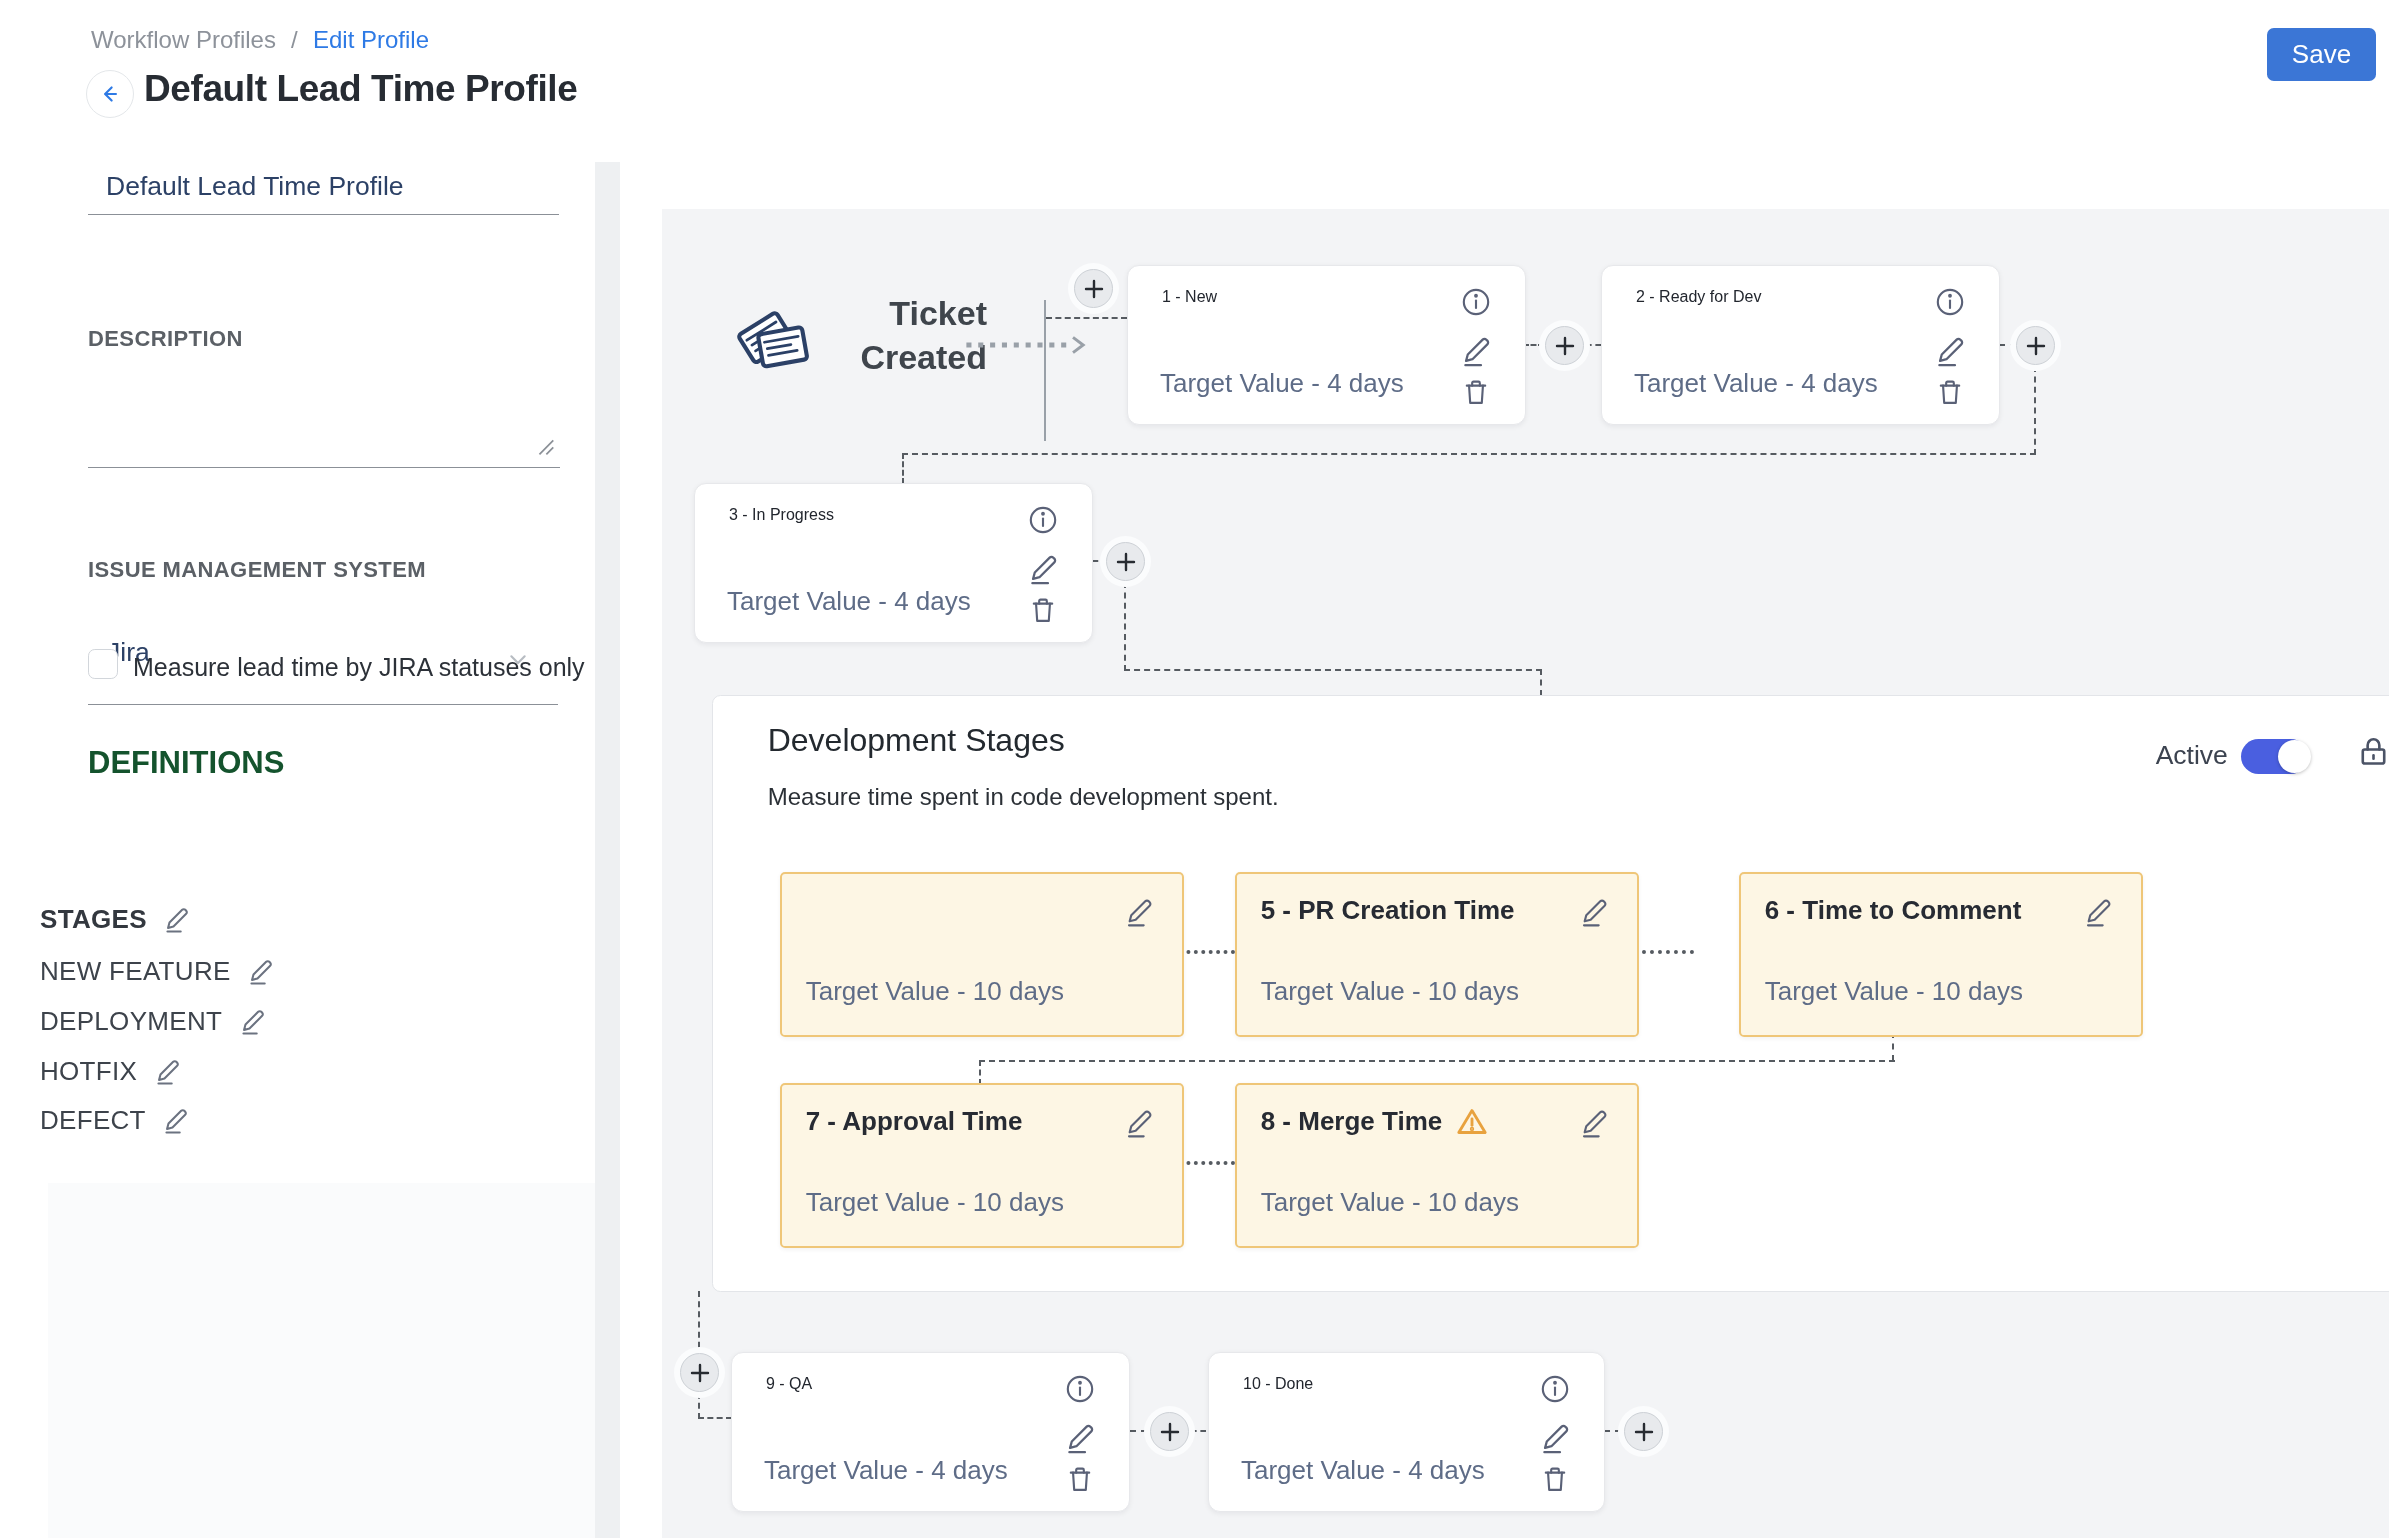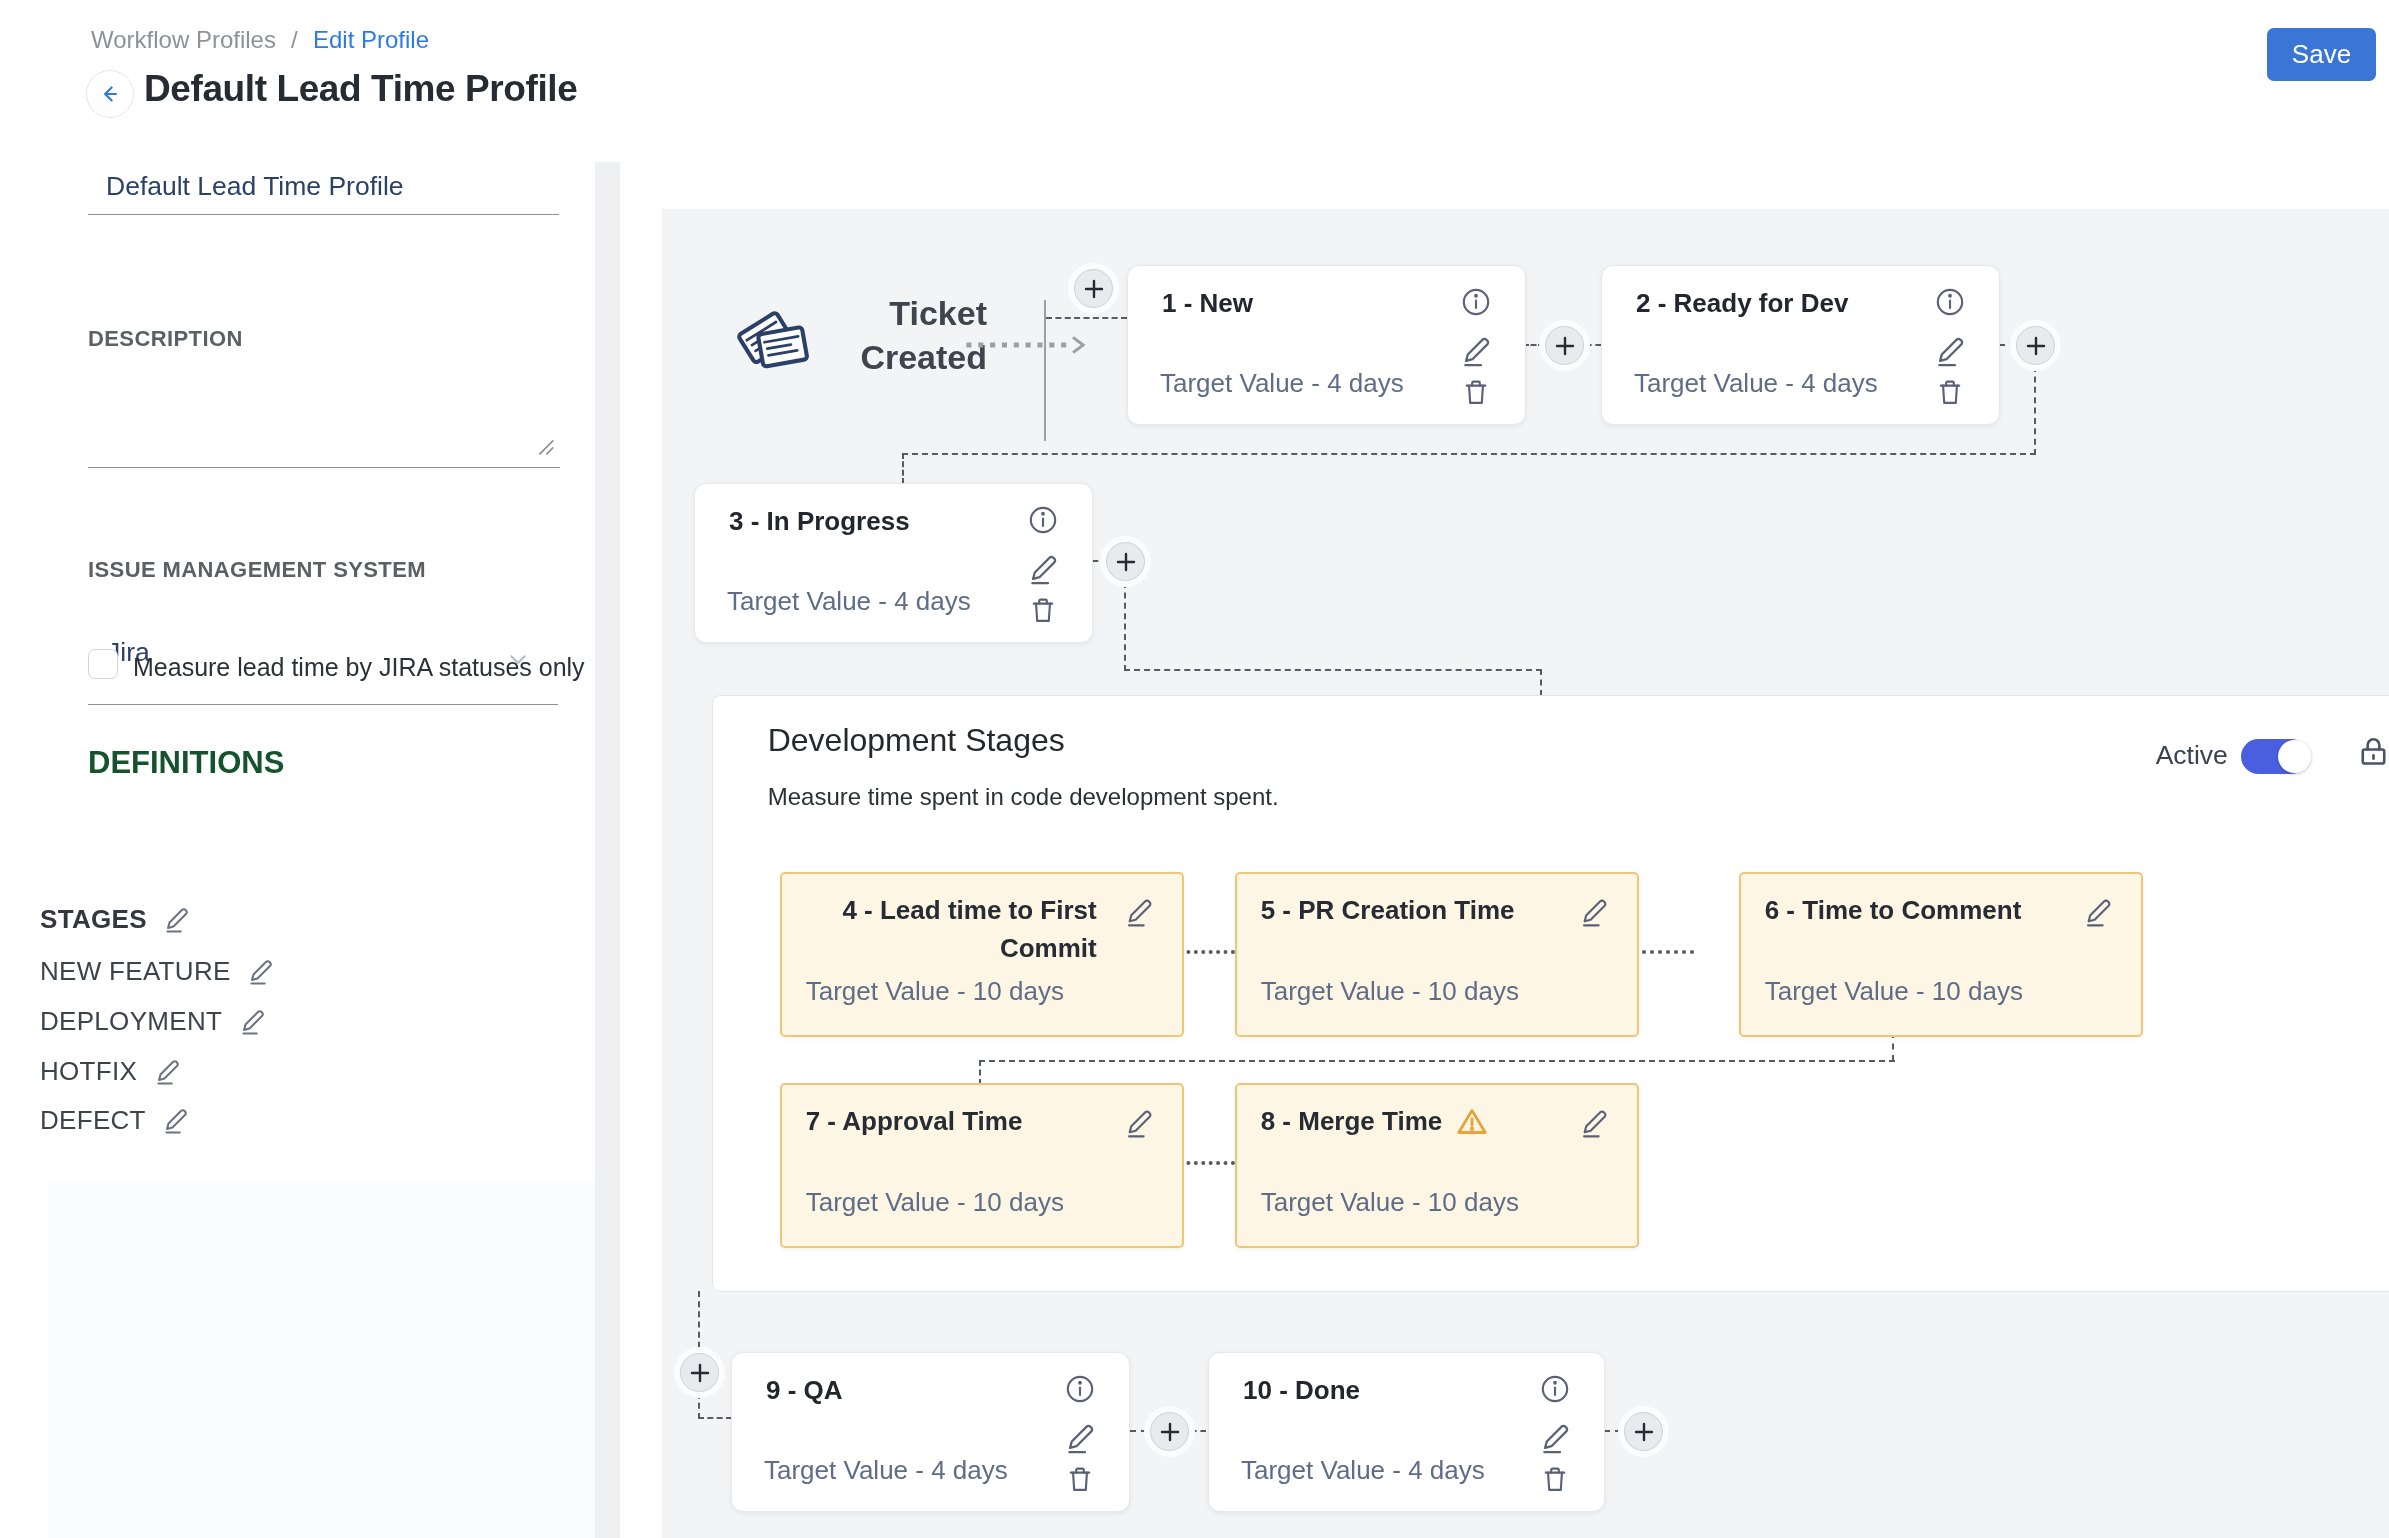--- a/index.html
+++ b/index.html
@@ -55,21 +55,21 @@
   .doth{position:absolute;border-top:4.3px dotted var(--connector,#565b61);}
   .solidv{position:absolute;border-left:2.6px solid #99a0a8;}
 
   .plus{position:absolute;width:39px;height:39px;border-radius:50%;background:#e8eaed;
         border:1.7px solid #cdd1d6;box-shadow:0 0 0 6px #fbfcfd;display:flex;align-items:center;
         justify-content:center;color:#272b31;cursor:pointer;padding:0;}
 
   
   .card{position:absolute;width:397px;height:158px;background:#fff;border:0.9px solid #e7e8eb;
         border-radius:12px;box-shadow:0 1.7px 5.1px rgba(16,24,40,.06);}
-  .card .title{position:absolute;left:34px;top:22px;font-size:26px;font-weight:700;color:#22262e;}
+  .card .title{position:absolute;left:34px;top:22px;font-size:16px;font-weight:400;color:#22262e;}
   .card .target{position:absolute;left:32px;top:102px;font-size:26px;color:var(--target-text,#5e6c87);}
   .card .ic-info{position:absolute;right:32px;top:19px;color:var(--slate-icon,#5a6177);cursor:pointer;}
   .card .ic-edit{position:absolute;right:32px;top:68px;color:var(--slate-icon,#5a6177);cursor:pointer;}
   .card .ic-trash{position:absolute;right:32px;top:109px;color:var(--slate-icon,#5a6177);cursor:pointer;}
 
   
   .panel{left:1.7px;top:486px;width:1728px;height:595px;background:#fff;border:0.9px solid #e3e5e9;
          border-radius:8.5px;}
   .panel-title{position:absolute;left:55px;top:26px;font-size:32px;color:#23292f;}
   .panel-sub{position:absolute;left:55px;top:87px;font-size:24px;color:#2b3036;}
@@ -355,23 +355,20 @@
         </span>
 
       <div class="doth" style="left:466px;top:254px;width:56px"></div>
       <div class="doth" style="left:921px;top:254px;width:60px"></div>
       <div class="doth" style="left:466px;top:465px;width:56px"></div>
       <div class="dv" style="left:1179px;top:336px;height:29px"></div>
       <div class="dh" style="left:266px;top:364px;width:916px"></div>
       <div class="dv" style="left:266px;top:364px;height:25px"></div>
 
       <div class="ycard" style="left:67px;top:176px">
-        <div class="title">
-            <span>4 - Lead time to First Commit</span>
-          </div>
         <span class="ic-edit">
             <svg width="32" height="32" viewBox="0 0 24 24" fill="none" stroke="currentColor" stroke-width="1.6" stroke-linecap="round" stroke-linejoin="round">
               <path d="m5 19 1.2-4.5L16.7 4a1.8 1.8 0 0 1 2.6 0l.7.7a1.8 1.8 0 0 1 0 2.6L9.5 17.8 5 19z"></path>
               <path d="M4.5 22h11"></path>
             </svg>
           </span>
         <div class="target">Target Value - 10 days</div>
       </div>
       <div class="ycard" style="left:522px;top:176px">
         <div class="title">

